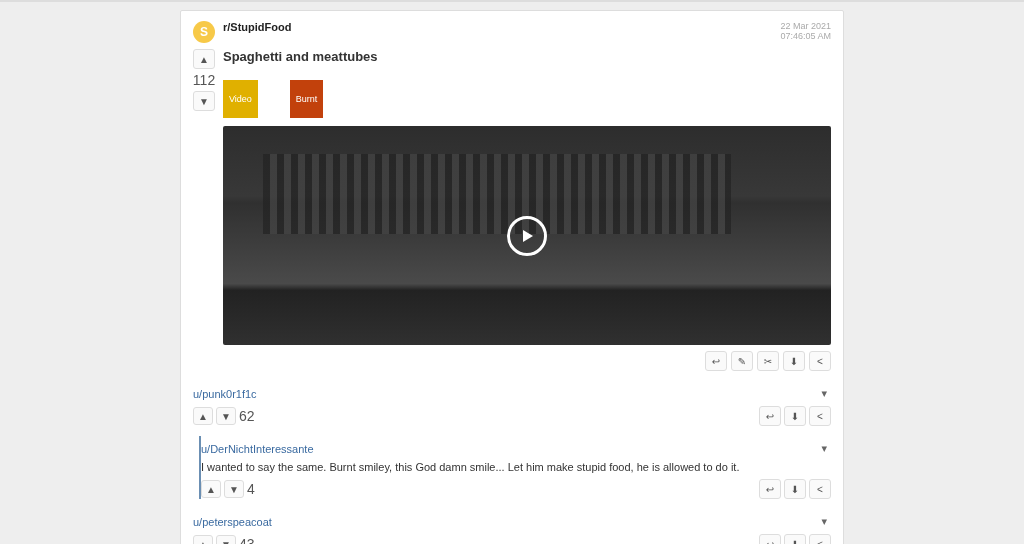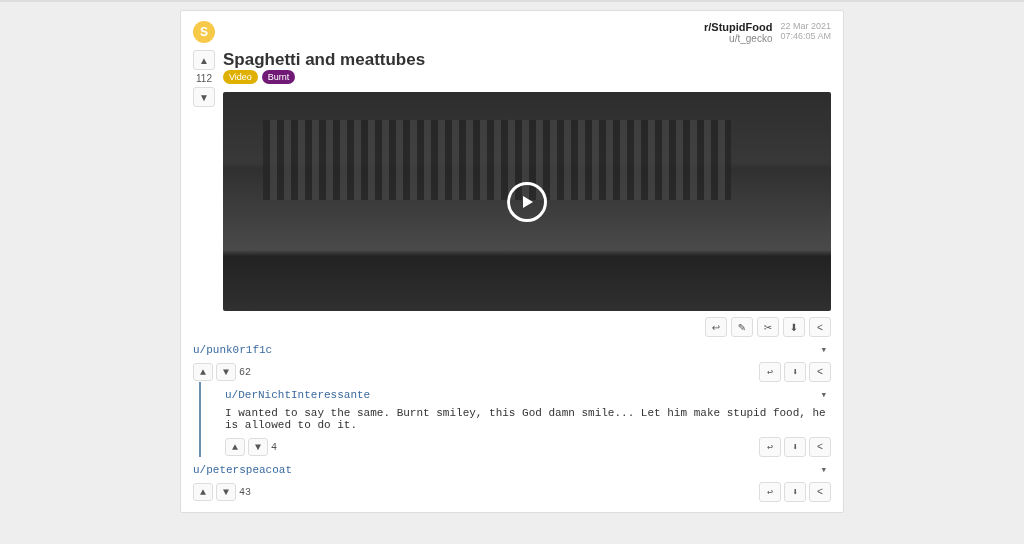--- a/index.html
+++ b/index.html
@@ -34,21 +34,21 @@
   border-radius: 50%;
   background: #f7c948;
   color: #fff;
   font-weight: bold;
   font-size: 12px;
   display: flex;
   align-items: center;
   justify-content: center;
   flex-shrink: 0;
 }
-.subinfo { flex: 1; text-align: right; }
+.subinfo { flex: 1; }
 .subname {
   font-weight: 600;
   font-size: 11px;
   color: #222;
 }
 .author {
   font-size: 10px;
   color: #888;
 }
 .timestamp {
@@ -76,42 +76,42 @@
   background: #fafafa;
   border-radius: 3px;
   display: flex;
   align-items: center;
   justify-content: center;
   cursor: pointer;
   font-size: 10px;
   color: #555;
 }
 .score {
-  font-size: 10px;
+  font-size: 14px;
   color: #555;
 }
 .content { flex: 1; }
 .title {
   font-weight: 700;
-  font-size: 17px;
-  margin-bottom: 0;
+  font-size: 13px;
+  margin-bottom: 16px;
 }
 .tags {
   display: flex;
   gap: 4px;
   margin-bottom: 8px;
 }
 .tag {
   font-size: 9px;
-  padding: 2px 6px;
-  border-radius: 7px;
+  padding: 14px 6px;
+  border-radius: 0;
   color: #fff;
 }
 .tag.video { background: #e0b000; }
-.tag.burnt { background: #701a75; }
+.tag.burnt { background: #c2410c; margin-left: 28px; }
 .media {
   width: 100%;
   height: 219px;
   background: linear-gradient(180deg, #2d2d2d 0%, #383838 32%, #303030 35%, #4a4a4a 72%, #222 75%, #303030 100%);
   border-radius: 2px;
   position: relative;
   display: flex;
   align-items: center;
   justify-content: center;
   overflow: hidden;
@@ -151,27 +151,27 @@
   background: #fafafa;
   border-radius: 3px;
   display: flex;
   align-items: center;
   justify-content: center;
   font-size: 10px;
   color: #555;
   cursor: pointer;
 }
 .comment {
+  margin-top: 10px;
   padding-top: 6px;
-  font-family: Liberation Mono, monospace;
 }
 .comment.nested {
   margin-left: 6px;
   border-left: 2px solid #6b8fb3;
-  padding-left: 24px;
+  padding-left: 0;
 }
 .cuser {
   color: #3a6aa0;
   font-size: 11px;
   display: flex;
   align-items: center;
 }
 .cuser .spacer { flex: 1; }
 .collapse {
   cursor: pointer;
@@ -208,21 +208,20 @@
 </head>
 <body>
 
 <div class="page">
   <div class="card">
 
     <div class="head">
       <div class="avatar">S</div>
       <div class="subinfo">
         <div class="subname">r/StupidFood</div>
-        <div class="author">u/t_gecko</div>
       </div>
       <div class="timestamp">
         <div>22 Mar 2021</div>
         <div>07:46:05 AM</div>
       </div>
     </div>
 
     <div class="body-row">
       <div class="votecol">
         <div class="vbtn">▲</div>

